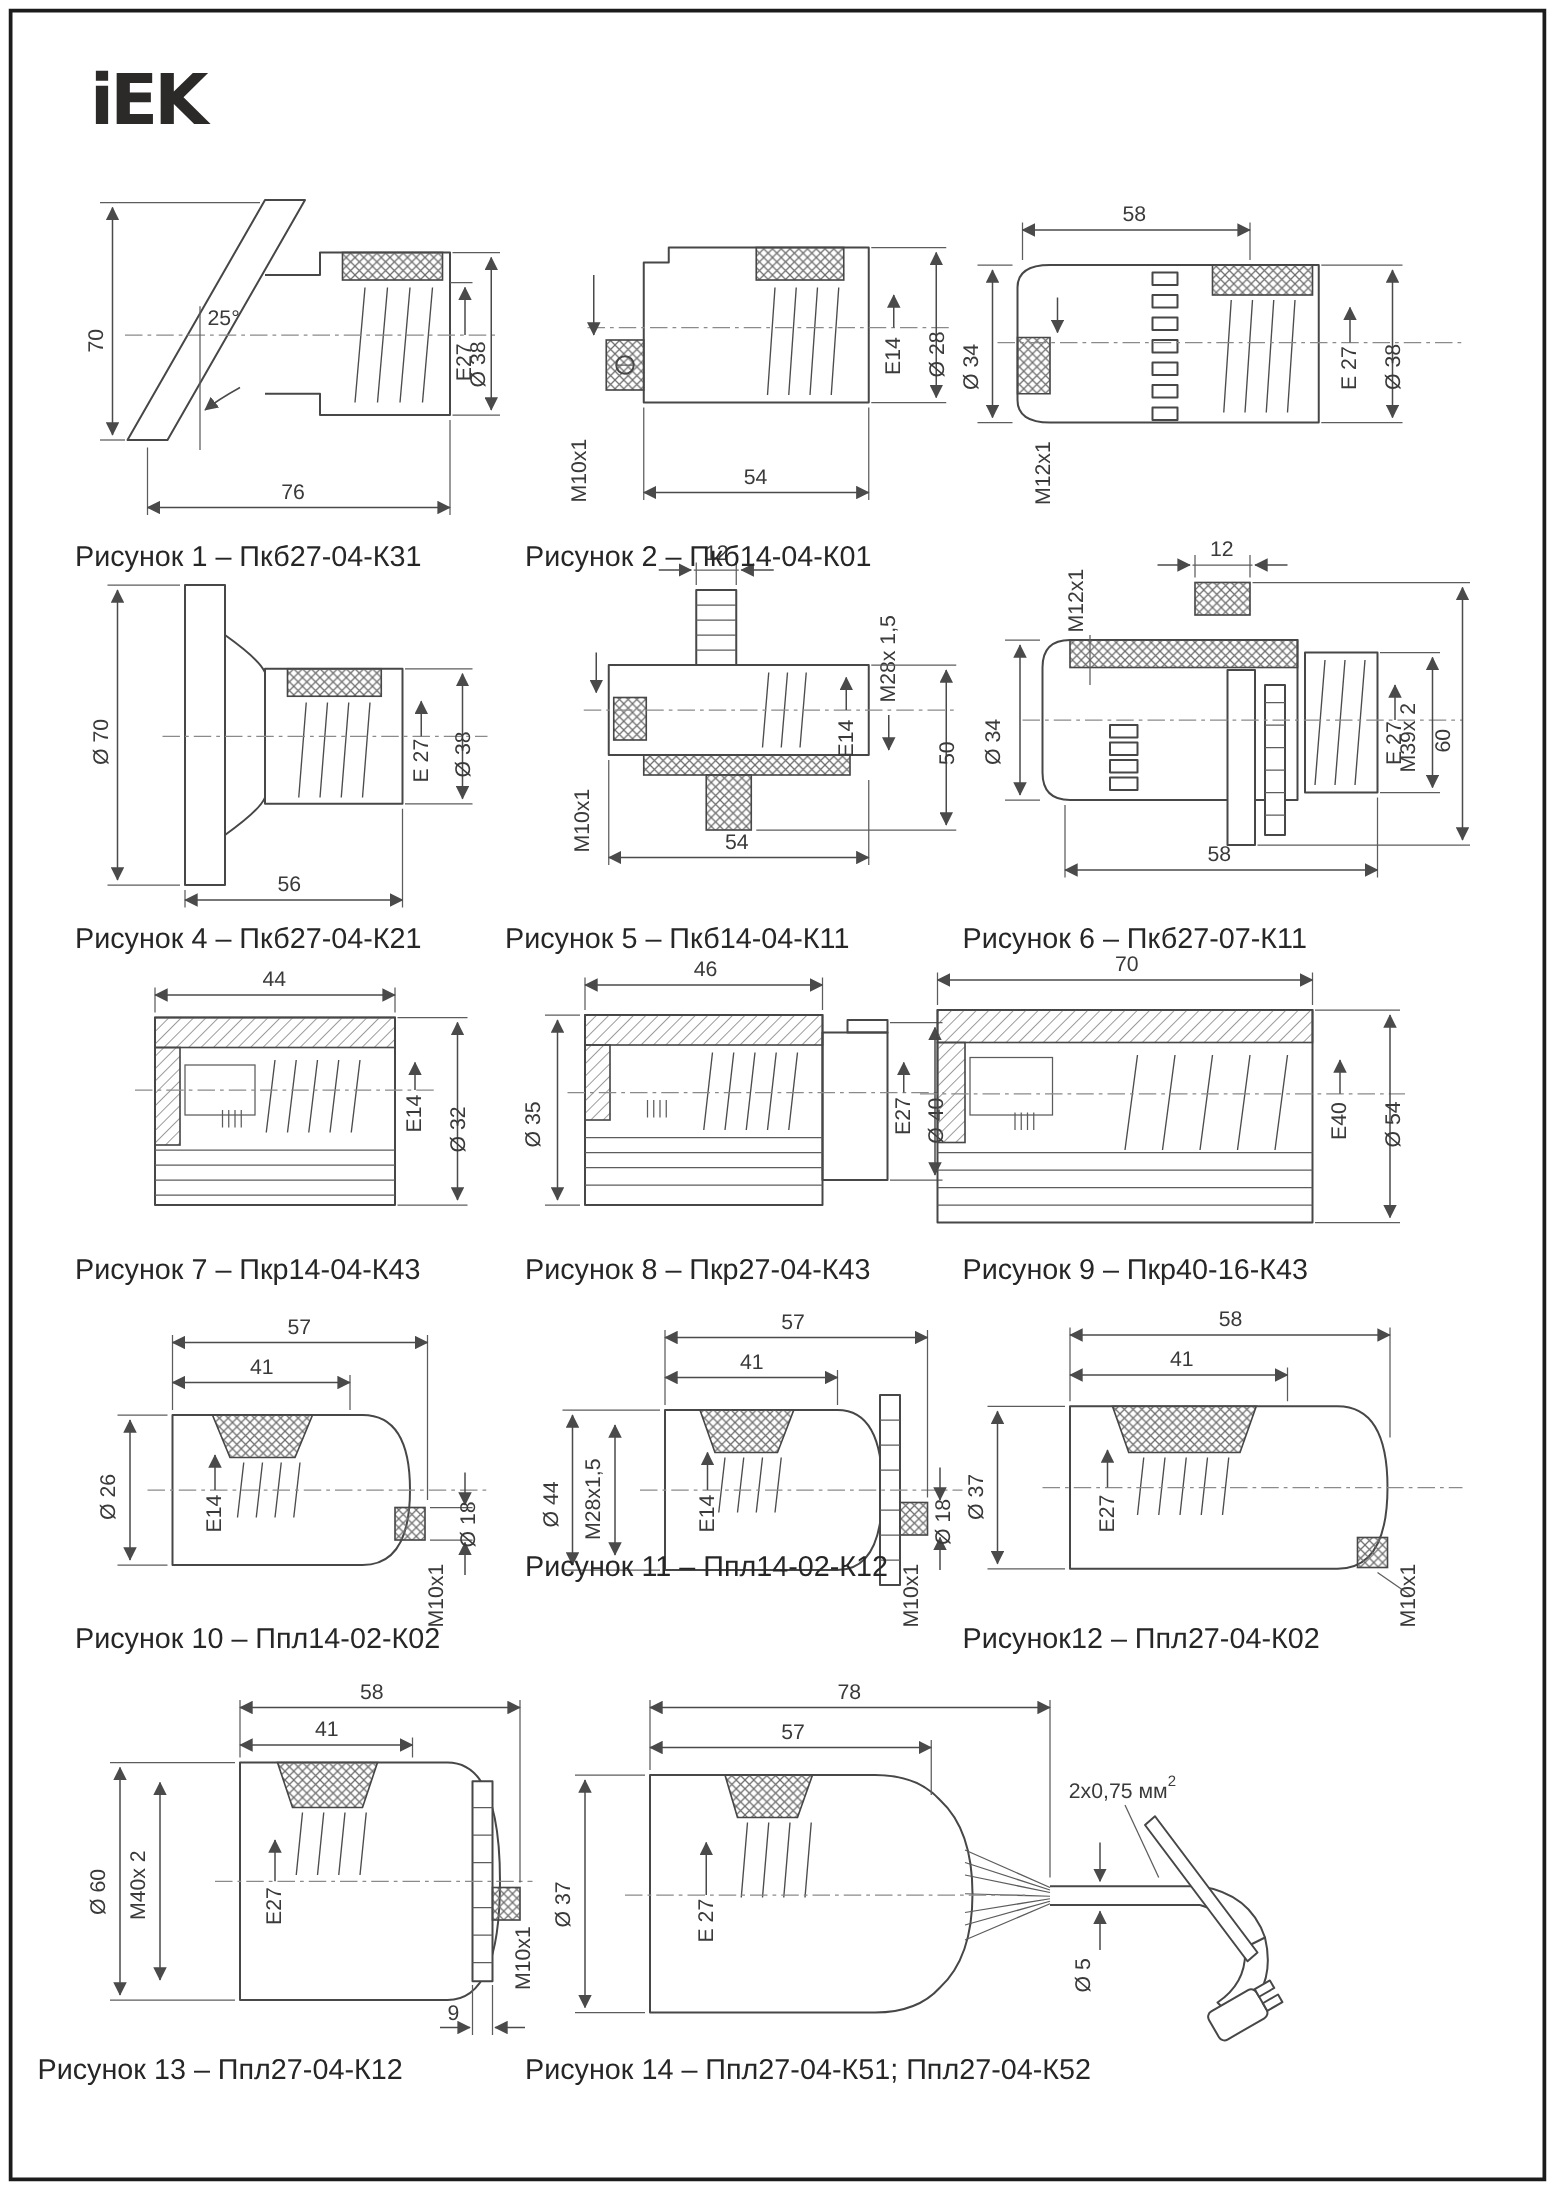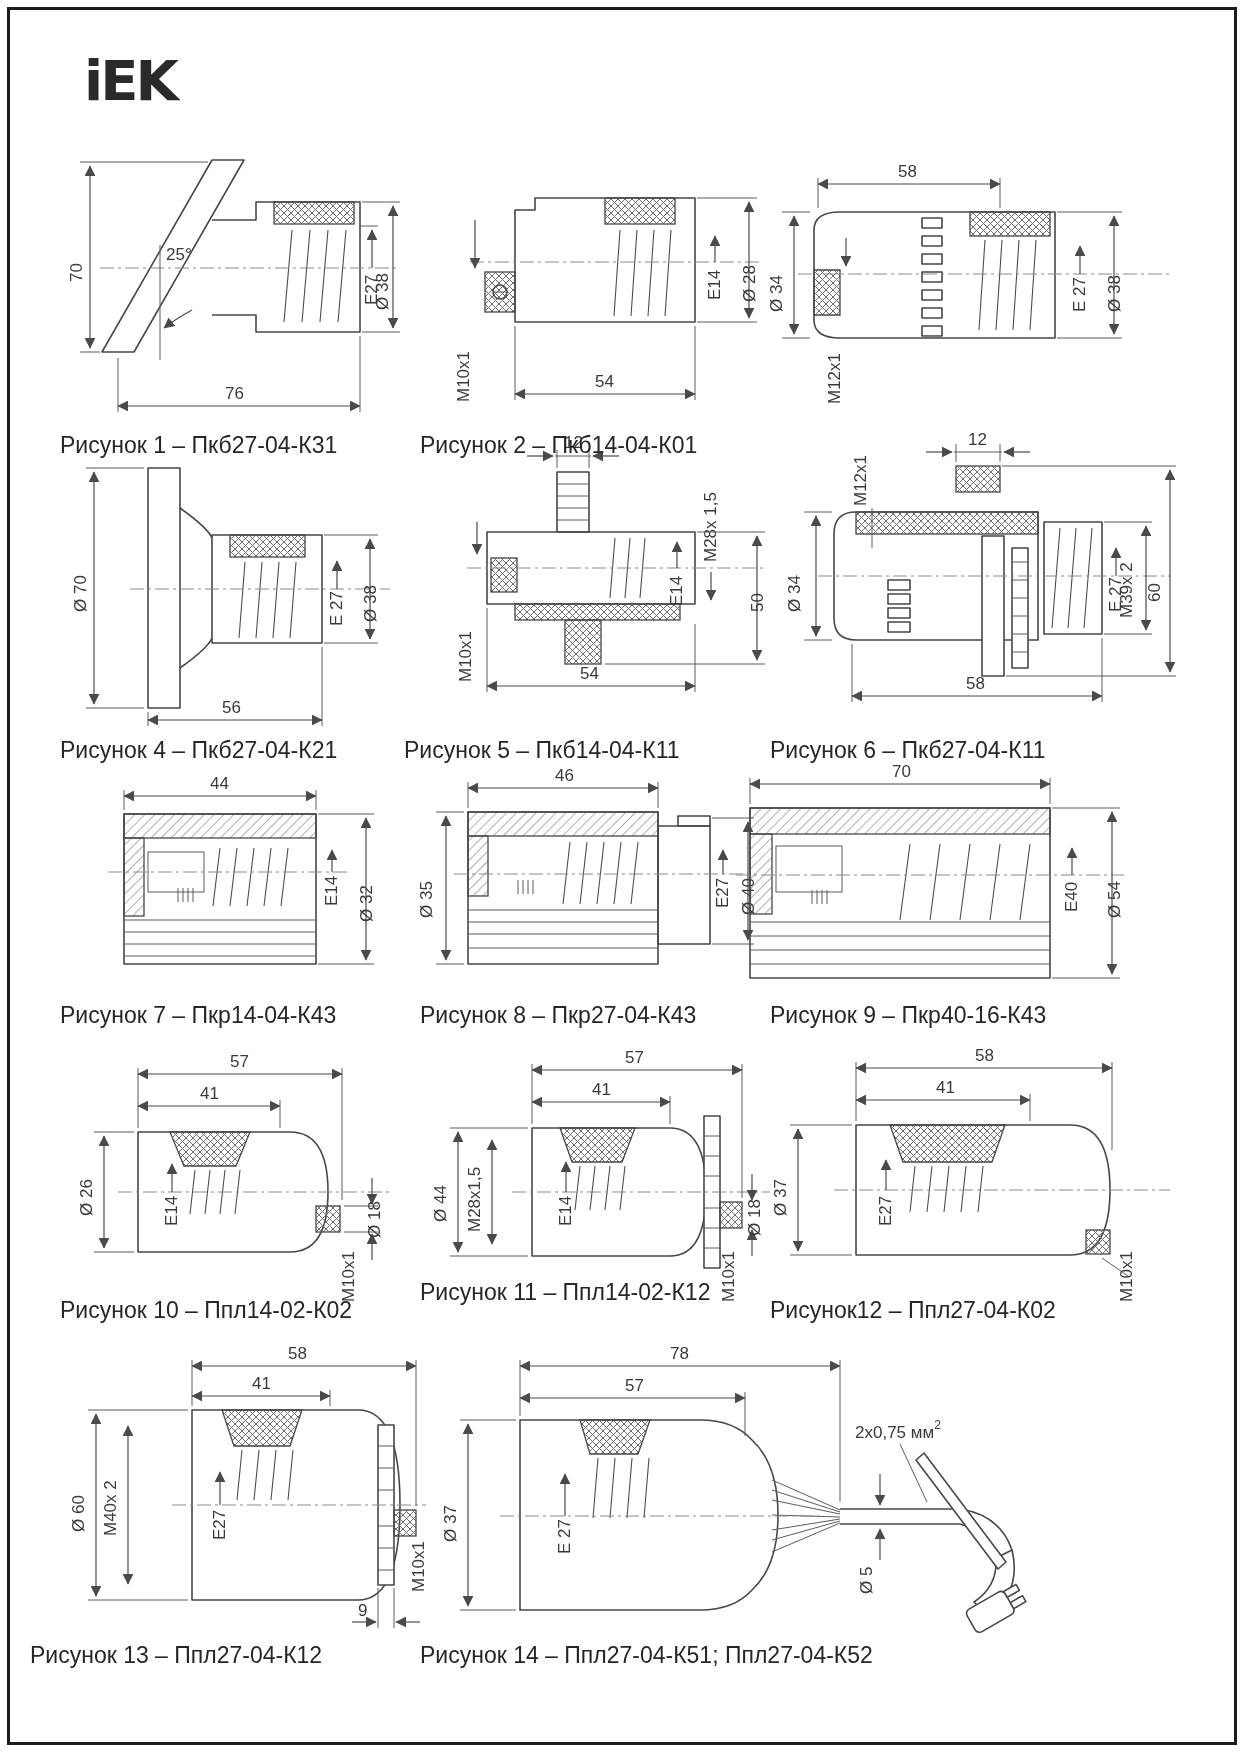--- a/index.html
+++ b/index.html
@@ -1,19 +1,19 @@
 <!DOCTYPE html>
 <html><head>
 <meta charset="utf-8">
 <style>
   html,body{margin:0;padding:0;background:#888;}
   .page{position:relative;width:1244px;height:1752px;background:#ffffff;
         font-family:"Liberation Sans",sans-serif;overflow:hidden;}
   .frame{position:absolute;inset:7px;border:3px solid #1c1c1c;pointer-events:none;}
-  .logo{position:absolute;left:84px;top:48px;font-family:"DejaVu Sans",sans-serif;
+  .logo{position:absolute;left:72px;top:48px;font-family:"DejaVu Sans",sans-serif;
         font-weight:bold;font-size:56px;letter-spacing:-3px;color:#2b2a29;}
   .fig{position:absolute;}
   .cap{position:absolute;font-size:23px;color:#262626;text-align:left;white-space:nowrap;}
   svg text{font-family:"Liberation Sans",sans-serif;}
   .dt{font-size:17px;fill:#3a3a3a;}
   .dts{font-size:12px;fill:#3a3a3a;}
   .ln{stroke:#474747;stroke-width:1.6;fill:none;stroke-linejoin:round;}
   .lnw{stroke:#474747;stroke-width:1.6;fill:#ffffff;stroke-linejoin:round;}
   .thin{stroke:#5c5c5c;stroke-width:1;fill:none;}
   .thr{stroke:#4d4d4d;stroke-width:1.1;fill:none;}
@@ -488,22 +488,22 @@
       <text>
         <tspan class="dt" x="455" y="98">2x0,75 мм</tspan><tspan class="dts" dy="-9">2</tspan>
       </text>
     </g>
   </svg>
 
   <div class="cap" style="left:60px;top:432px;width:345px">Рисунок 1 – Пкб27-04-К31</div>
   <div class="cap" style="left:420px;top:432px;width:350px">Рисунок 2 – Пкб14-04-К01</div>
   <div class="cap" style="left:60px;top:737px;width:345px">Рисунок 4 – Пкб27-04-К21</div>
   <div class="cap" style="left:404px;top:737px;width:350px">Рисунок 5 – Пкб14-04-К11</div>
-  <div class="cap" style="left:770px;top:737px;width:415px">Рисунок 6 – Пкб27-04-К11</div>
+  <div class="cap" style="left:770px;top:737px;width:415px">Рисунок 6 – Пкб27-07-К11</div>
   <div class="cap" style="left:60px;top:1002px;width:345px">Рисунок 7 – Пкр14-04-К43</div>
   <div class="cap" style="left:420px;top:1002px;width:350px">Рисунок 8 – Пкр27-04-К43</div>
   <div class="cap" style="left:770px;top:1002px;width:415px">Рисунок 9 – Пкр40-16-К43</div>
   <div class="cap" style="left:60px;top:1297px;width:345px">Рисунок 10 – Ппл14-02-К02</div>
-  <div class="cap" style="left:420px;top:1279px;width:350px">Рисунок 11 – Ппл14-02-К12</div>
+  <div class="cap" style="left:420px;top:1240px;width:350px">Рисунок 11 – Ппл14-02-К12</div>
   <div class="cap" style="left:770px;top:1297px;width:415px">Рисунок12 – Ппл27-04-К02</div>
   <div class="cap" style="left:30px;top:1642px;width:360px">Рисунок 13 – Ппл27-04-К12</div>
   <div class="cap" style="left:420px;top:1642px;width:700px">Рисунок 14 – Ппл27-04-К51; Ппл27-04-К52</div>
 </div>
 
 </body></html>

